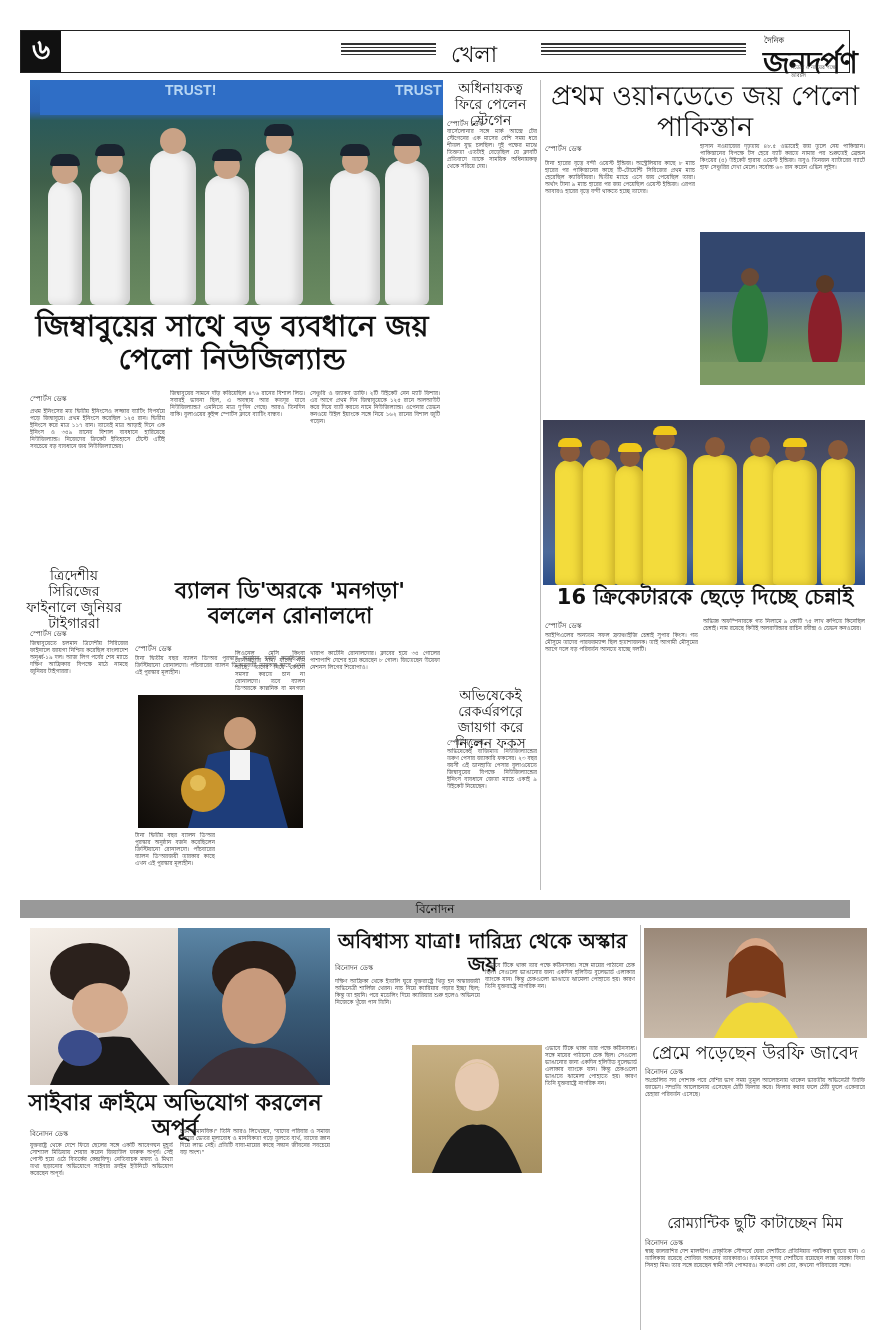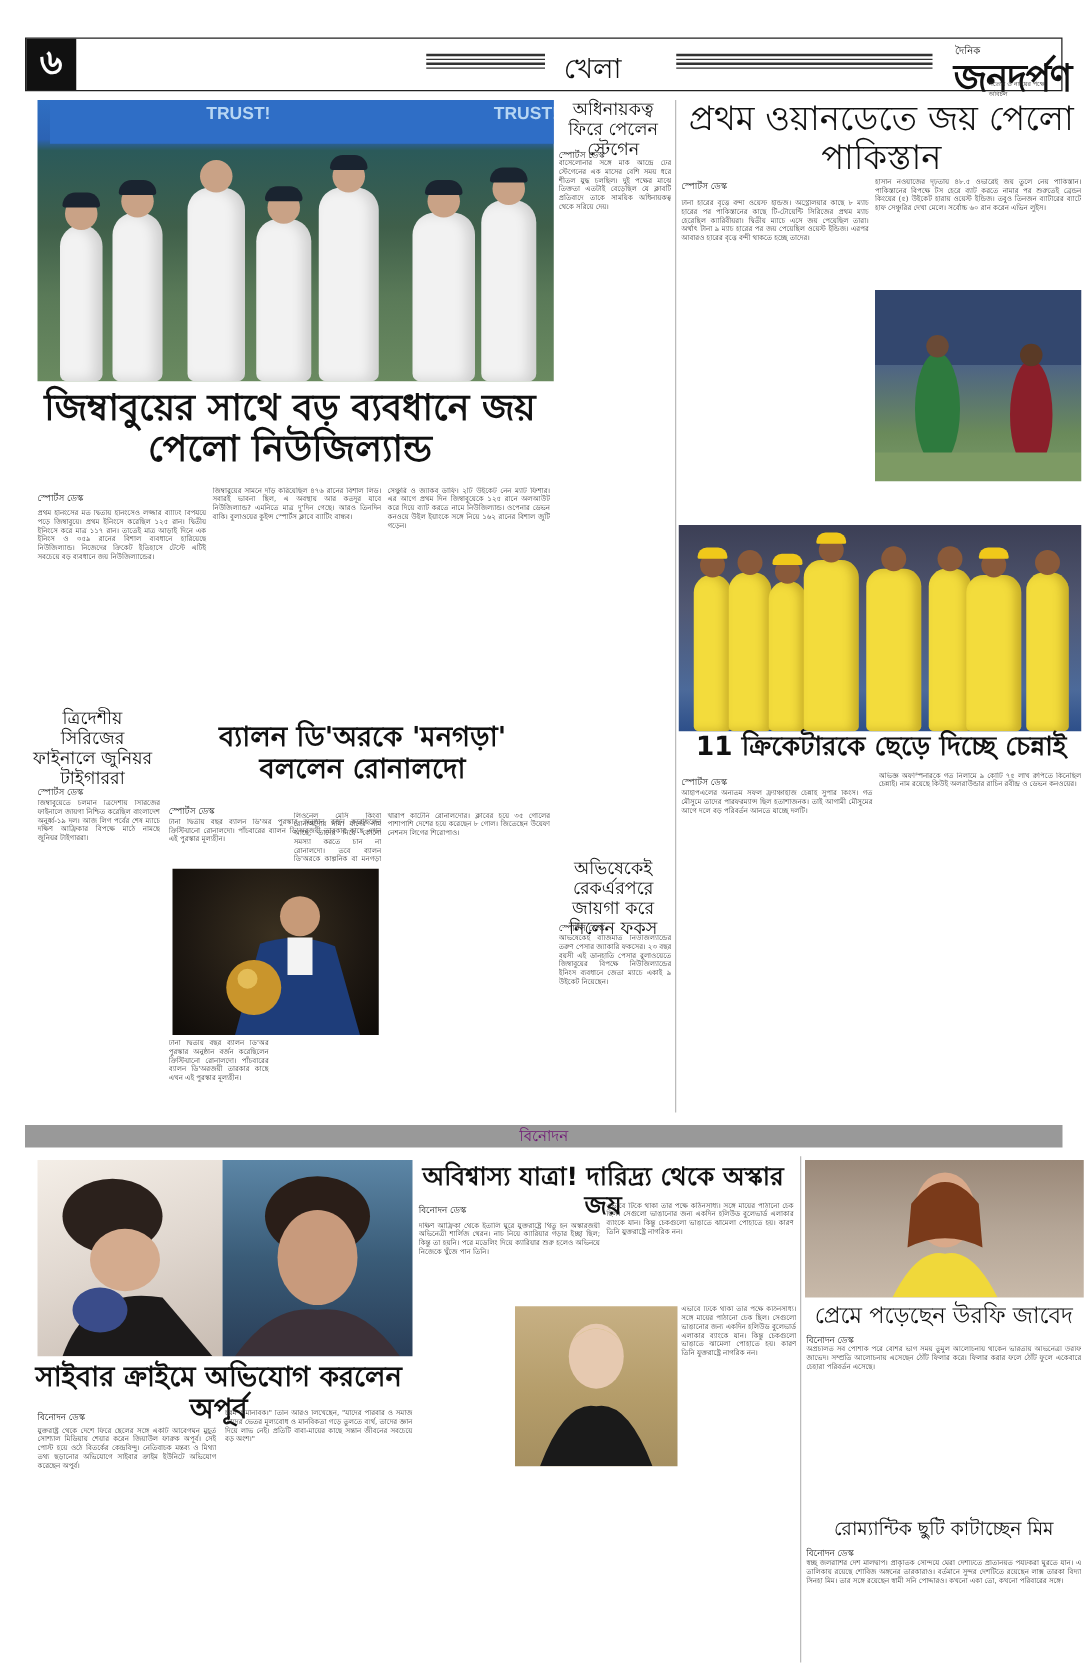--- a/index.html
+++ b/index.html
@@ -50,21 +50,21 @@
   .hl-csk { left:540px; top:585px; width:330px; font-size:21px; }
   .hl-fox { left:443px; top:687px; width:95px; font-size:14px; font-weight:normal; }
   .hl-oscar { left:330px; top:930px; width:305px; font-size:20px; }
   .hl-apurba { left:20px; top:1090px; width:310px; font-size:22px; }
   .hl-urfi { left:640px; top:1043px; width:230px; font-size:18px; font-weight:normal; }
   .hl-mim { left:640px; top:1215px; width:230px; font-size:15px; font-weight:normal; }
 
   .desk { font-size:7px; color:#222; }
   .body-text { font-size:5.6px; line-height:7.1px; color:#333; text-align:justify; overflow:hidden; }
 
-  .section-band { left:20px; top:900px; width:830px; height:18px; background:#999; color:#701a75; font-size:12px; text-align:center; line-height:18px; }
+  .section-band { left:20px; top:900px; width:830px; height:18px; background:#999; color:#000000; font-size:12px; text-align:center; line-height:18px; }
 
   .vline { width:1px; background:#bbb; }
 </style>
 </head>
 <body>
 
 <div class="abs masthead">
   <div class="abs page-no">৬</div>
   <div class="abs rule-group" style="left:320px">
       <i></i>
@@ -188,21 +188,21 @@
       <span class="hd"></span>
     </div>
   <div class="csk" style="left:230px;top:40px;width:44px;height:125px">
       <span class="hd"></span>
       <span class="cap"></span>
     </div>
   <div class="csk" style="left:278px;top:38px;width:34px;height:127px">
       <span class="hd"></span>
     </div>
 </div>
-<div class="abs hl hl-csk">11 ক্রিকেটারকে ছেড়ে দিচ্ছে চেন্নাই</div>
+<div class="abs hl hl-csk">16 ক্রিকেটারকে ছেড়ে দিচ্ছে চেন্নাই</div>
 <div class="abs desk" style="left:545px;top:620px">স্পোর্টস ডেস্ক</div>
 <div class="abs body-text" style="left:545px;top:632px;width:153px;height:262px">আইপিএলের অন্যতম সফল ফ্র্যাঞ্চাইজি চেন্নাই সুপার কিংস। গত মৌসুমে তাদের পারফরম্যান্স ছিল হতাশাজনক। তাই আগামী মৌসুমের আগে দলে বড় পরিবর্তন আনতে যাচ্ছে দলটি।</div>
 <div class="abs body-text" style="left:703px;top:618px;width:162px;height:276px">অভিজ্ঞ অফস্পিনারকে গত নিলামে ৯ কোটি ৭৫ লাখ রুপিতে কিনেছিল চেন্নাই। নাম রয়েছে কিউই অলরাউন্ডার রাচিন রবীন্দ্র ও ডেভন কনওয়ের।</div>
 
 <div class="abs hl hl-fox">অভিষেকেই রেকর্এরপর়ে জায়গা করে নিলেন ফকস</div>
 <div class="abs desk" style="left:447px;top:737px">স্পোর্টস ডেস্ক</div>
 <div class="abs body-text" style="left:447px;top:748px;width:90px;height:145px">অভিষেকেই বাজিমাত নিউজিল্যান্ডের তরুণ পেসার জ্যাকারি ফকসের। ২৩ বছর বয়সী এই ডানহাতি পেসার বুলাওয়েতে জিম্বাবুয়ের বিপক্ষে নিউজিল্যান্ডের ইনিংস ব্যবধানে জেতা ম্যাচে একাই ৯ উইকেট নিয়েছেন।</div>
 
 <div class="abs section-band">বিনোদন</div>
 

